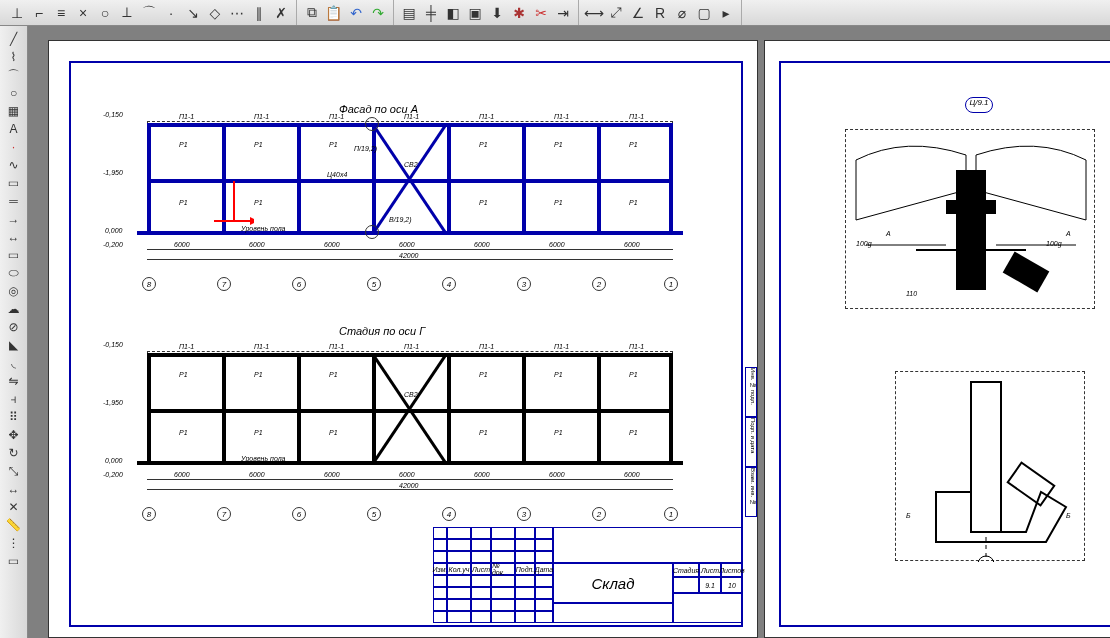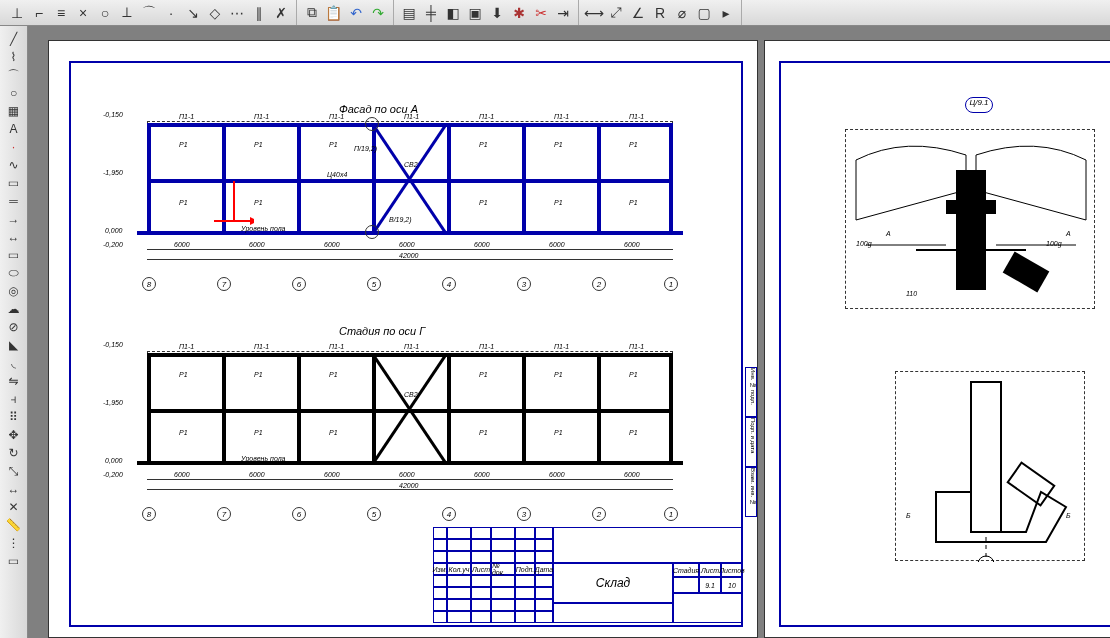--- a/index.html
+++ b/index.html
@@ -34,21 +34,21 @@
 
   
   .beam { position:absolute; background:#00a; }
   .beam.black { background:#000; }
   .col { position:absolute; background:#00a; width:4px; }
   .col.black { background:#000; }
 
   
   .title-block { position:absolute; bottom:10px; right:14px; width:310px; height:100px; }
   .tb-cell { border:1px solid #00a; position:absolute; font-size:7px; font-style:italic; display:flex; align-items:center; justify-content:center; }
-  .tb-main { font-size:12px; font-style:italic; }
+  .tb-main { font-size:15px; font-style:italic; }
 
   
   .side-stamp { position:absolute; right:0; font-size:6px; border:1px solid #00a; writing-mode: vertical-rl; }
 
   
   .detail { position:absolute; border:1px dashed #333; }
   .dimline-h { position:absolute; height:1px; background:#333; }
 
 </style>
 </head>

